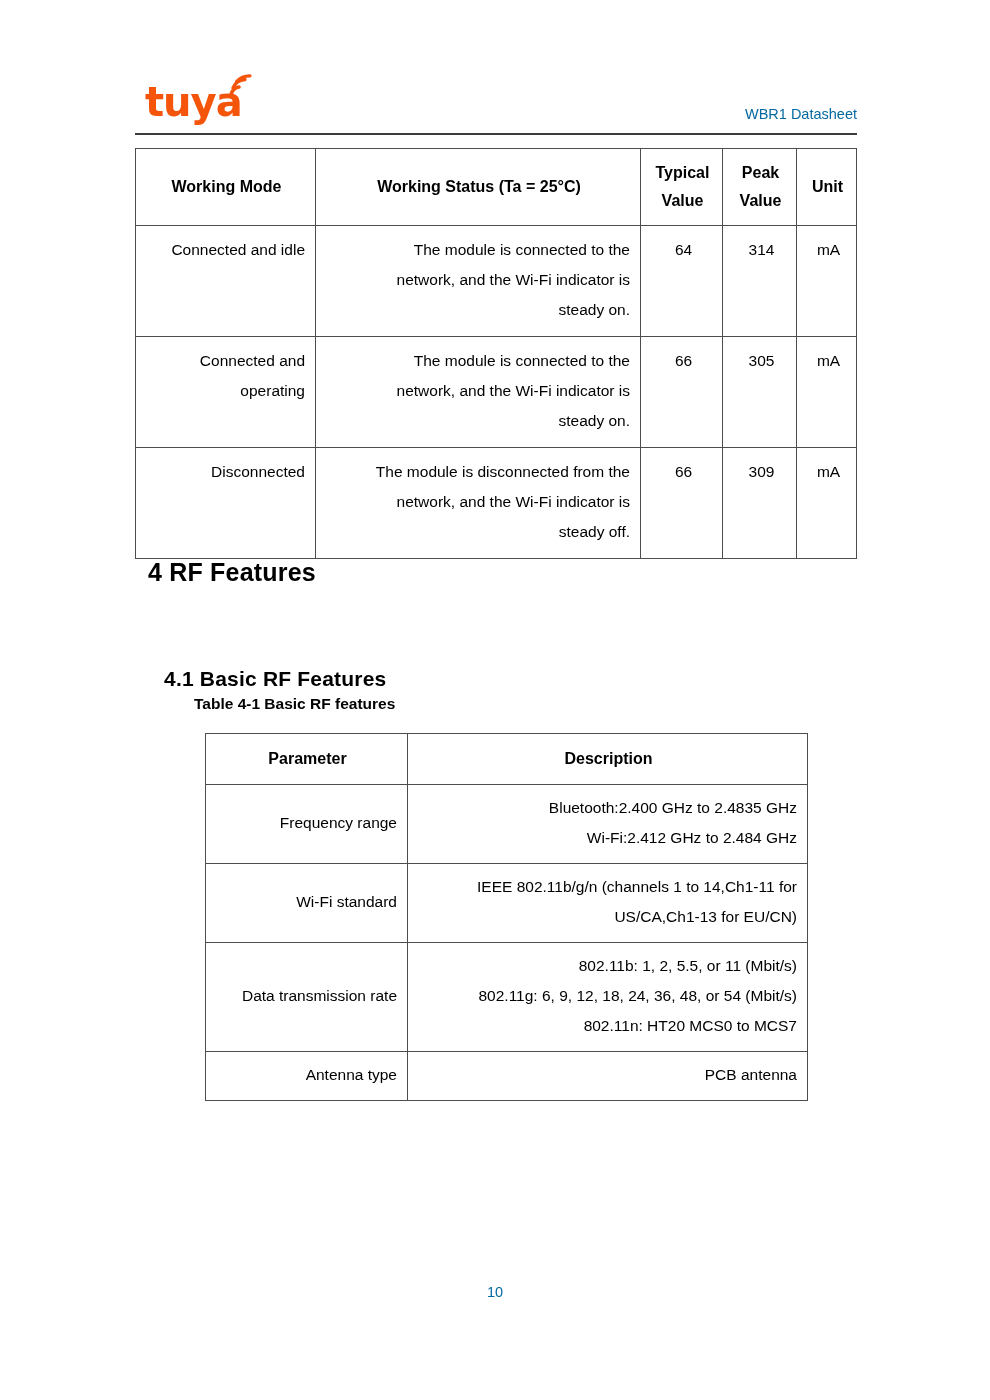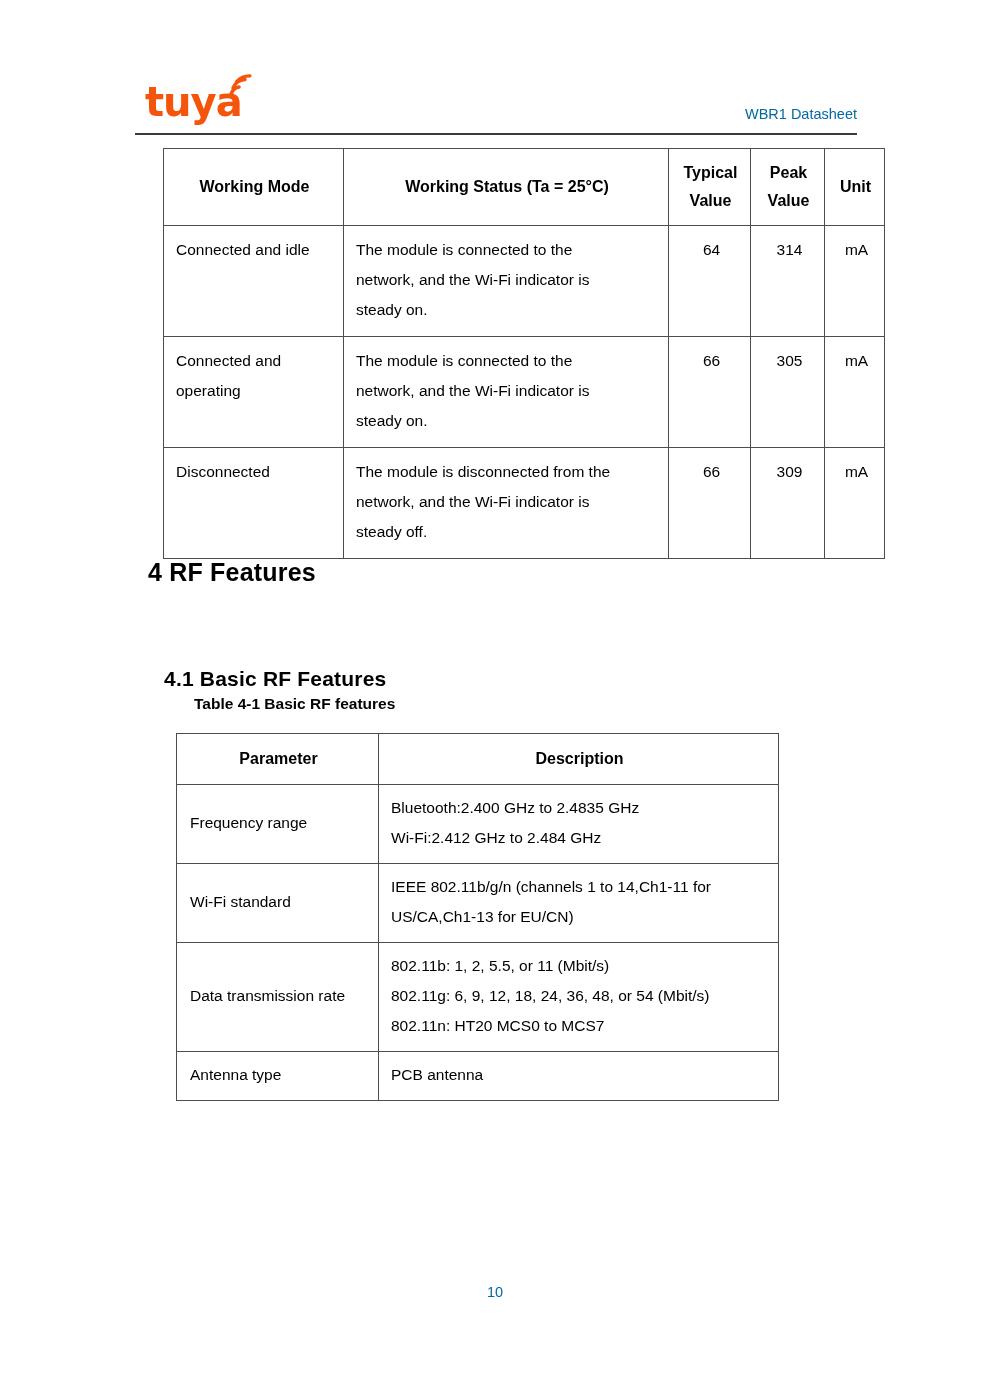--- a/index.html
+++ b/index.html
@@ -81,37 +81,36 @@
     table-layout: fixed;
     position: absolute;
   }
   table.doc-table td, table.doc-table th {
     border: 1px solid #4d4d4d;
     vertical-align: top;
     padding: 9px 10px 11px 12px;
     font-size: 15.5px;
     line-height: 30px;
     font-weight: normal;
-    text-align: left;
+    text-align: right;
   }
   table.doc-table th {
     font-weight: bold;
     text-align: center;
     vertical-align: middle;
     line-height: 28px;
     padding-top: 10px;
     padding-bottom: 10px;
   }
 
   
   #table-power {
     left: 135px;
     top: 148px;
     width: 721px;
-    margin-left: 28px;
   }
   #table-power col.c0 { width: 180px; }
   #table-power col.c1 { width: 325px; }
   #table-power col.c2 { width: 82px; }
   #table-power col.c3 { width: 74px; }
   #table-power col.c4 { width: 60px; }
   #table-power th { font-size: 16px; }
   #table-power td { height: 63px; }
   #table-power td.num { text-align: center; padding-left: 14px; }
   #table-power .hdr-stack { display: block; }
@@ -141,21 +140,21 @@
     left: 194px;
     width: 602px;
     text-align: left;
     font-size: 15.5px;
     font-weight: bold;
   }
   #caption-table41 { top: 695px; }
 
   
   #table-rf {
-    left: 176px;
+    left: 205px;
     top: 733px;
     width: 602px;
   }
   #table-rf col.p0 { width: 202px; }
   #table-rf col.p1 { width: 400px; }
   #table-rf th { font-size: 16px; padding-top: 11px; padding-bottom: 11px;}
   #table-rf td { padding-top: 8px; padding-bottom: 10px; }
   #table-rf td.param { vertical-align: middle; padding-left: 13px; }
   #table-rf .multi span { display: block; }
 

